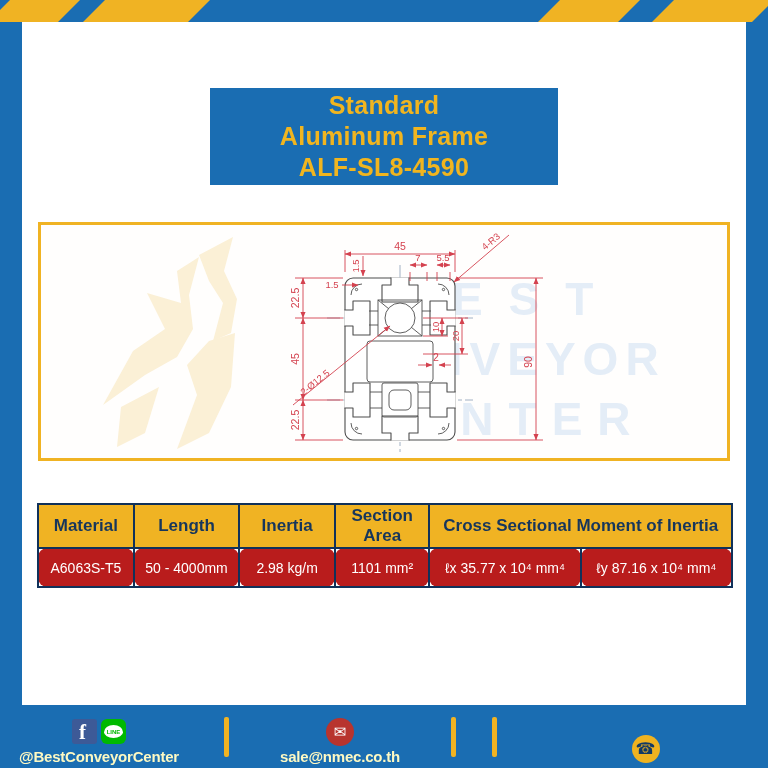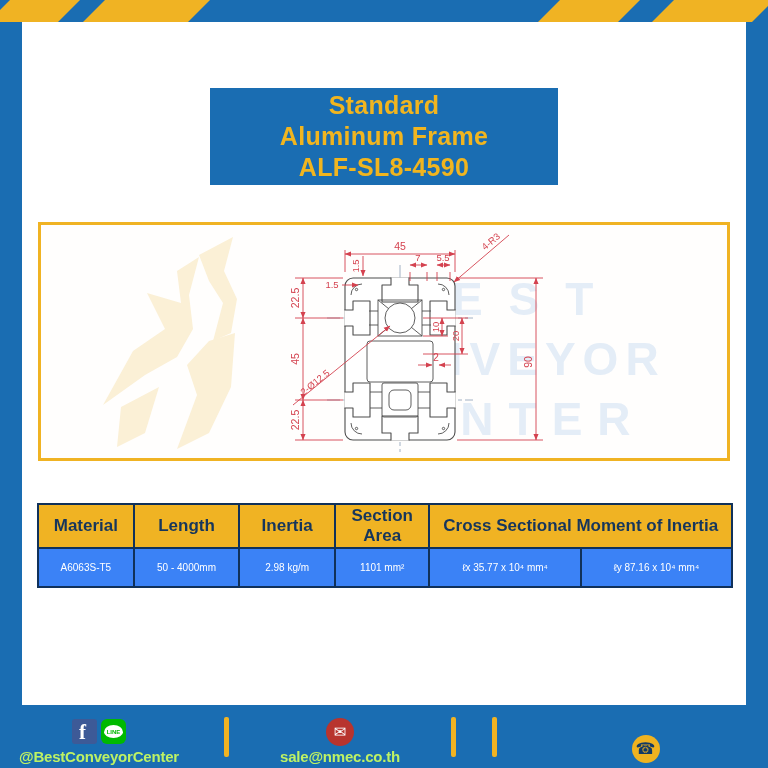--- a/index.html
+++ b/index.html
@@ -41,30 +41,30 @@
     position:absolute;left:15px;top:481px;width:696px;
     border-collapse:collapse;table-layout:fixed;
   }
   .spec-table th,.spec-table td{
     border:2.5px solid #10315a;text-align:center;vertical-align:middle;
   }
   .spec-table th{
     background:#f0b323;color:#16365c;font-size:17px;font-weight:bold;height:22px;
   }
   .spec-table td{
-    background:#3b82f6;color:#ffffff;font-size:10px;height:35px;
+    background:#b91c1c;color:#ffffff;font-size:14px;height:35px;border-radius:9px;
   }
   
   .footer{
     position:absolute;left:0;bottom:0;width:768px;height:63px;background:#1a6db2;
     display:flex;align-items:center;justify-content:space-between;padding:0 10px;box-sizing:border-box;
   }
   .f-sec{display:flex;flex-direction:column;align-items:center;justify-content:flex-end;height:56px;}
   .f-icons{display:flex;align-items:center;gap:4px;height:30px;margin-bottom:1px;}
-  .f-label{color:#bef264;font-weight:bold;font-size:15px;white-space:nowrap;letter-spacing:-.2px;}
+  .f-label{color:#fef9c3;font-weight:bold;font-size:15px;white-space:nowrap;letter-spacing:-.2px;}
   .f-div{width:5px;height:40px;background:#f0b323;border-radius:2px;align-self:center;}
   .fb-icon{width:25px;height:25px;background:#3d5a97;border-radius:3px;position:relative;overflow:hidden;}
   .fb-icon span{
     position:absolute;left:7px;top:1px;color:#fff;font-weight:bold;font-size:21px;
     font-family:"Liberation Serif",serif;
   }
   .line-icon{width:25px;height:25px;background:#00b900;border-radius:6px;display:flex;align-items:center;justify-content:center;}
   .line-bubble{width:19px;height:13px;background:#fff;border-radius:50% 50% 50% 50%/55% 55% 45% 45%;
     display:flex;align-items:center;justify-content:center;}
   .line-bubble span{color:#00b900;font-size:6px;font-weight:bold;letter-spacing:0;}

